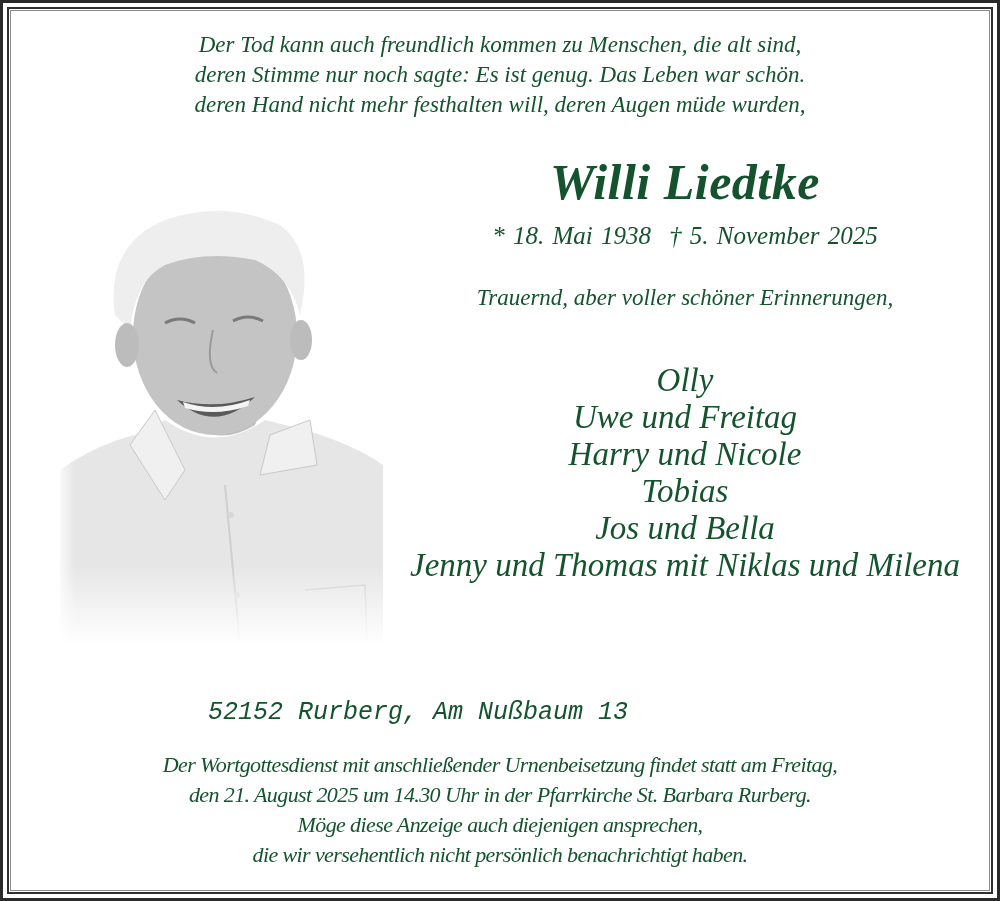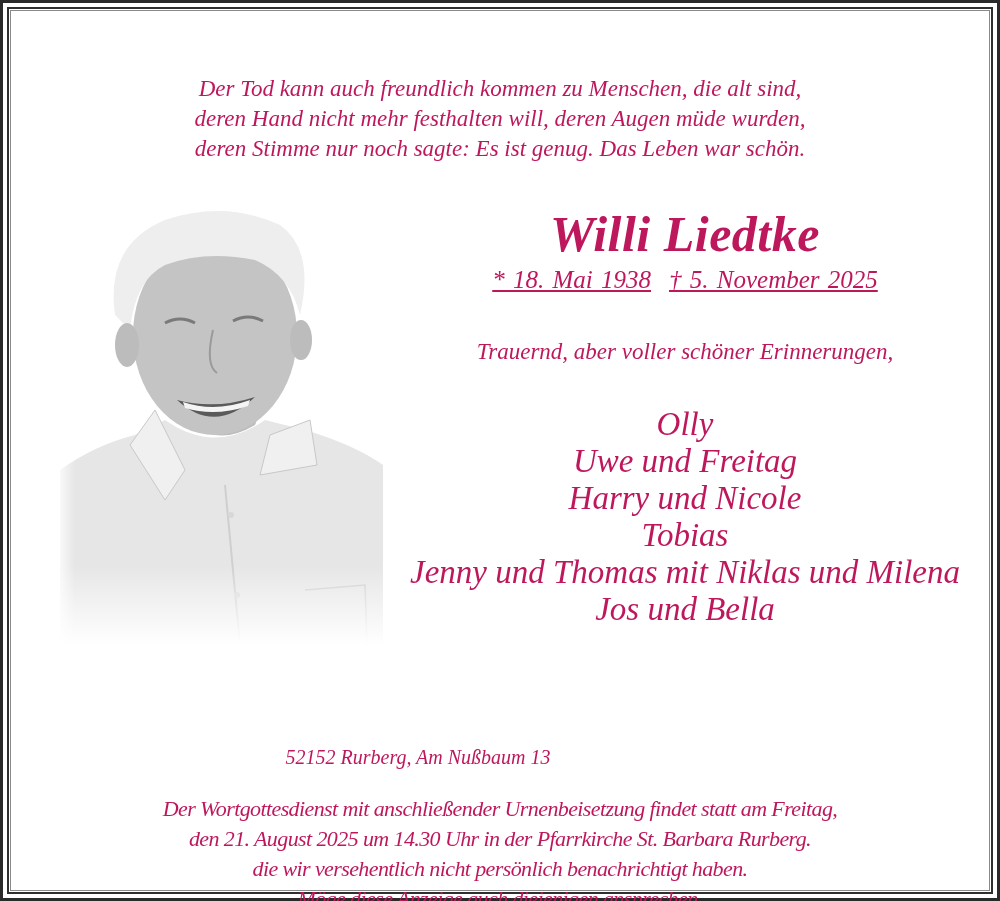--- a/index.html
+++ b/index.html
@@ -9,59 +9,59 @@
     box-sizing: border-box; border: 3px solid #2a2a2a; background: #fff;
   }
   .frame-inner {
     position: absolute; left: 7px; top: 7px; right: 7px; bottom: 7px;
     box-sizing: border-box; border: 2px solid #2f2f2f;
   }
   .frame-inner2 {
     position: absolute; left: 10px; top: 10px; right: 10px; bottom: 10px;
     box-sizing: border-box; border: 1px solid #8a8a8a;
   }
-  .serif { font-family: "Liberation Serif", "DejaVu Serif", serif; font-style: italic; color: #be185d; margin-top: 44px; }
+  .serif { font-family: "Liberation Serif", "DejaVu Serif", serif; font-style: italic; color: #14532d; }
   .poem {
     position: absolute; left: 0; width: 1000px; top: 30px; text-align: center;
     font-size: 23px; line-height: 30px;
   }
   .poem div { white-space: nowrap; }
   .right-col {
     position: absolute; left: 400px; width: 570px; text-align: center;
   }
-  .name { top: 160px; font-size: 50px; line-height: 60px; font-weight: bold; letter-spacing: 0.5px; }
-  .dates { top: 220px; font-size: 25px; line-height: 32px; word-spacing: 2px; text-decoration: underline; }
+  .name { top: 152px; font-size: 50px; line-height: 60px; font-weight: bold; letter-spacing: 0.5px; }
+  .dates { top: 220px; font-size: 25px; line-height: 32px; word-spacing: 2px; }
   .dates .sep { display: inline-block; width: 18px; }
-  .intro { top: 291px; font-size: 23px; line-height: 33px; font-style: italic; }
+  .intro { top: 281px; font-size: 23px; line-height: 33px; font-style: italic; }
   .family { top: 362px; font-size: 33px; line-height: 37px; }
   .family div { white-space: nowrap; }
   .photo {
     position: absolute; left: 55px; top: 205px; width: 330px; height: 440px;
   }
   .address {
     position: absolute; left: 0; width: 836px; top: 695px; text-align: center;
-    font-size: 20px; line-height: 36px;
+    font-size: 25px; line-height: 36px; font-family: Liberation Mono, monospace;
   }
   .notice {
     position: absolute; left: 0; width: 1000px; top: 750px; text-align: center;
     font-size: 22px; line-height: 30px; letter-spacing: -0.6px;
   }
   .notice div { white-space: nowrap; }
 </style>
 </head>
 <body>
 
 <div class="frame-outer"></div>
 <div class="frame-inner"></div>
 <div class="frame-inner2"></div>
 
 <div class="poem serif">
   <div>Der Tod kann auch freundlich kommen zu Menschen, die alt sind,</div>
+  <div>deren Stimme nur noch sagte: Es ist genug. Das Leben war schön.</div>
   <div>deren Hand nicht mehr festhalten will, deren Augen müde wurden,</div>
-  <div>deren Stimme nur noch sagte: Es ist genug. Das Leben war schön.</div>
 </div>
 
 <div class="photo">
   <svg width="330" height="440" viewBox="0 0 330 440" xmlns="http://www.w3.org/2000/svg">
     <defs>
       <radialGradient id="fade" cx="50%" cy="45%" r="60%">
         <stop offset="0%" stop-color="#e9e9e9"></stop>
         <stop offset="80%" stop-color="#e2e2e2"></stop>
         <stop offset="100%" stop-color="#ffffff"></stop>
       </radialGradient>
@@ -116,24 +116,24 @@
 
 <div class="right-col intro serif">
   <div>Trauernd, aber voller schöner Erinnerungen,</div>
 </div>
 
 <div class="right-col family serif">
   <div>Olly</div>
   <div>Uwe und Freitag</div>
   <div>Harry und Nicole</div>
   <div>Tobias</div>
+  <div>Jos und Bella</div>
   <div>Jenny und Thomas mit Niklas und Milena</div>
-  <div>Jos und Bella</div>
 </div>
 
 <div class="address serif">52152 Rurberg, Am Nußbaum 13</div>
 
 <div class="notice serif">
   <div>Der Wortgottesdienst mit anschließender Urnenbeisetzung findet statt am Freitag,</div>
   <div>den 21. August 2025 um 14.30 Uhr in der Pfarrkirche St. Barbara Rurberg.</div>
+  <div>Möge diese Anzeige auch diejenigen ansprechen,</div>
   <div>die wir versehentlich nicht persönlich benachrichtigt haben.</div>
-  <div>Möge diese Anzeige auch diejenigen ansprechen,</div>
 </div>
 
 </body></html>

